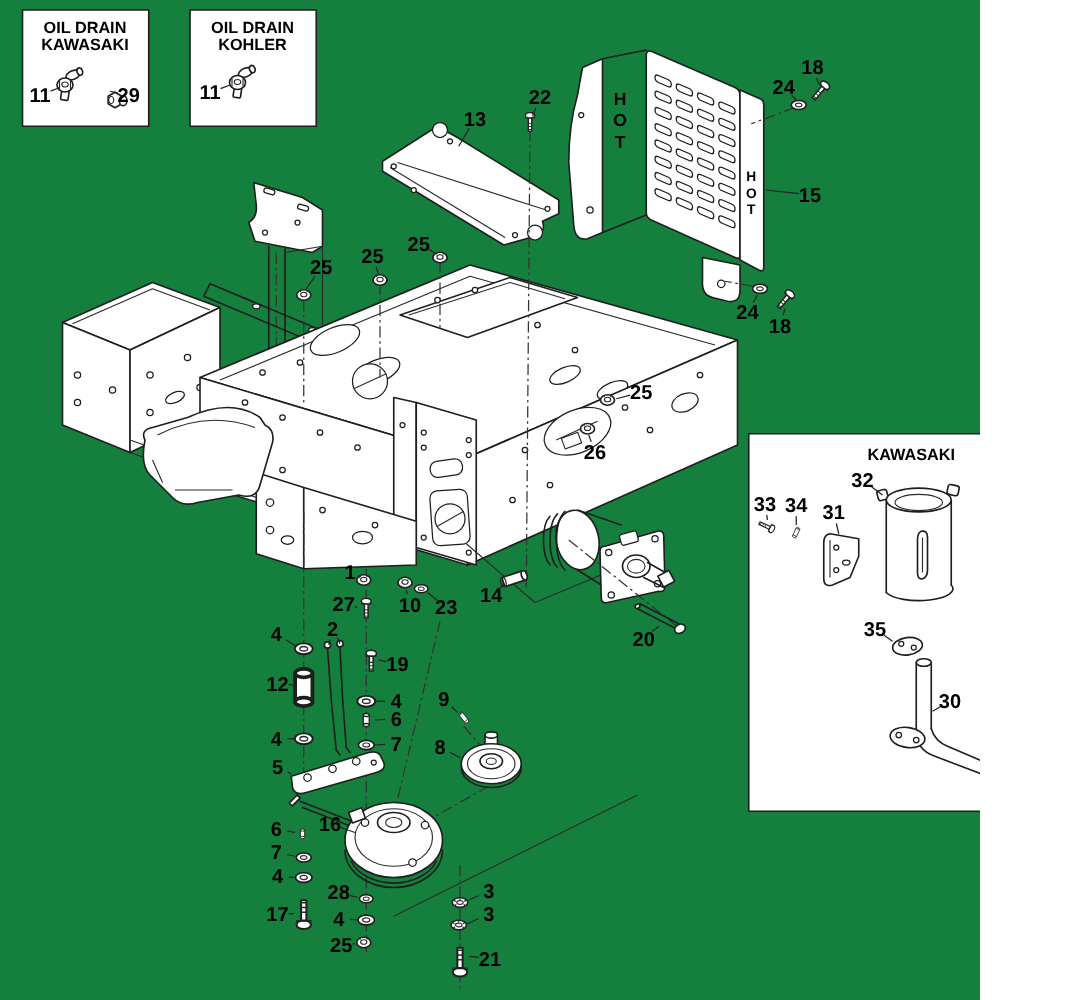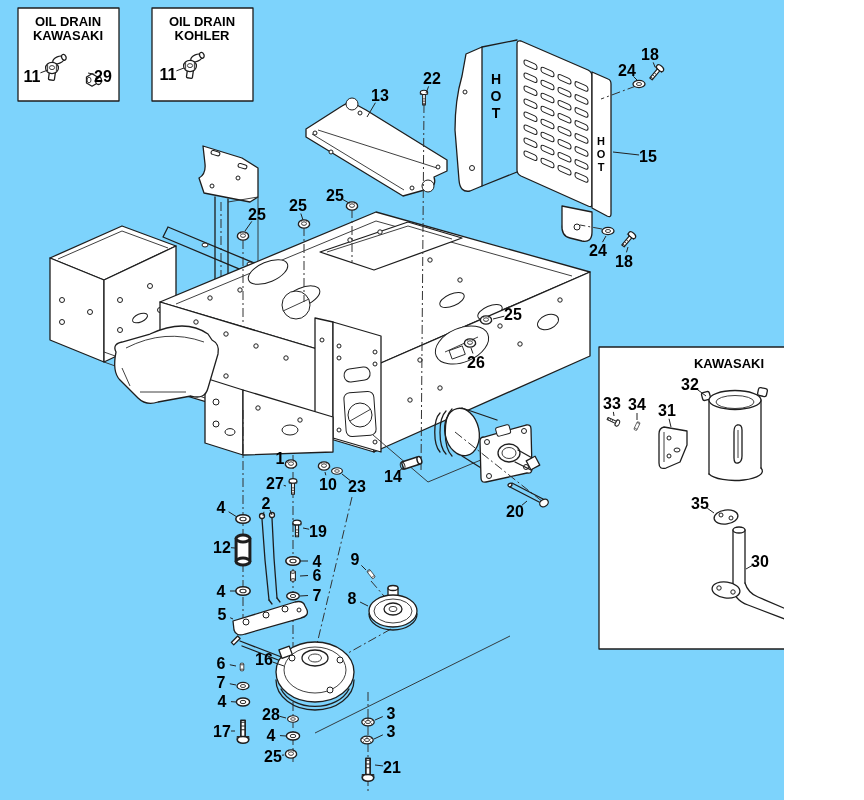--- a/index.html
+++ b/index.html
@@ -1,16 +1,16 @@
 <!DOCTYPE html>
 <html><head>
 <meta charset="utf-8">
 <style>
   html,body{margin:0;padding:0;background:#fff;}
-  #stage{position:relative;width:784px;height:800px;background:#7dd3fc;overflow:hidden;}
+  #stage{position:relative;width:784px;height:800px;background:#15803d;overflow:hidden;}
   svg{position:absolute;left:0;top:0;}
   .ln{fill:none;stroke:#1e1e1e;stroke-width:1.3;stroke-linejoin:round;stroke-linecap:round;}
   .fl{fill:#ffffff;stroke:#1e1e1e;stroke-width:1.3;stroke-linejoin:round;}
   .tn{fill:none;stroke:#2a2a2a;stroke-width:0.9;stroke-linejoin:round;}
   .dash{fill:none;stroke:#333;stroke-width:1;stroke-dasharray:9 3 2 3;}
   .ldr{stroke:#222;stroke-width:1;}
   .hole{fill:#fff;stroke:#1e1e1e;stroke-width:1;}
   .callout{font:bold 16px "Liberation Sans","DejaVu Sans",sans-serif;fill:#000;text-anchor:middle;}
   .inset-title{font:bold 13px "Liberation Sans","DejaVu Sans",sans-serif;fill:#000;text-anchor:middle;}
   .hot-big{font:bold 14px "Liberation Sans","DejaVu Sans",sans-serif;fill:#000;text-anchor:middle;}

